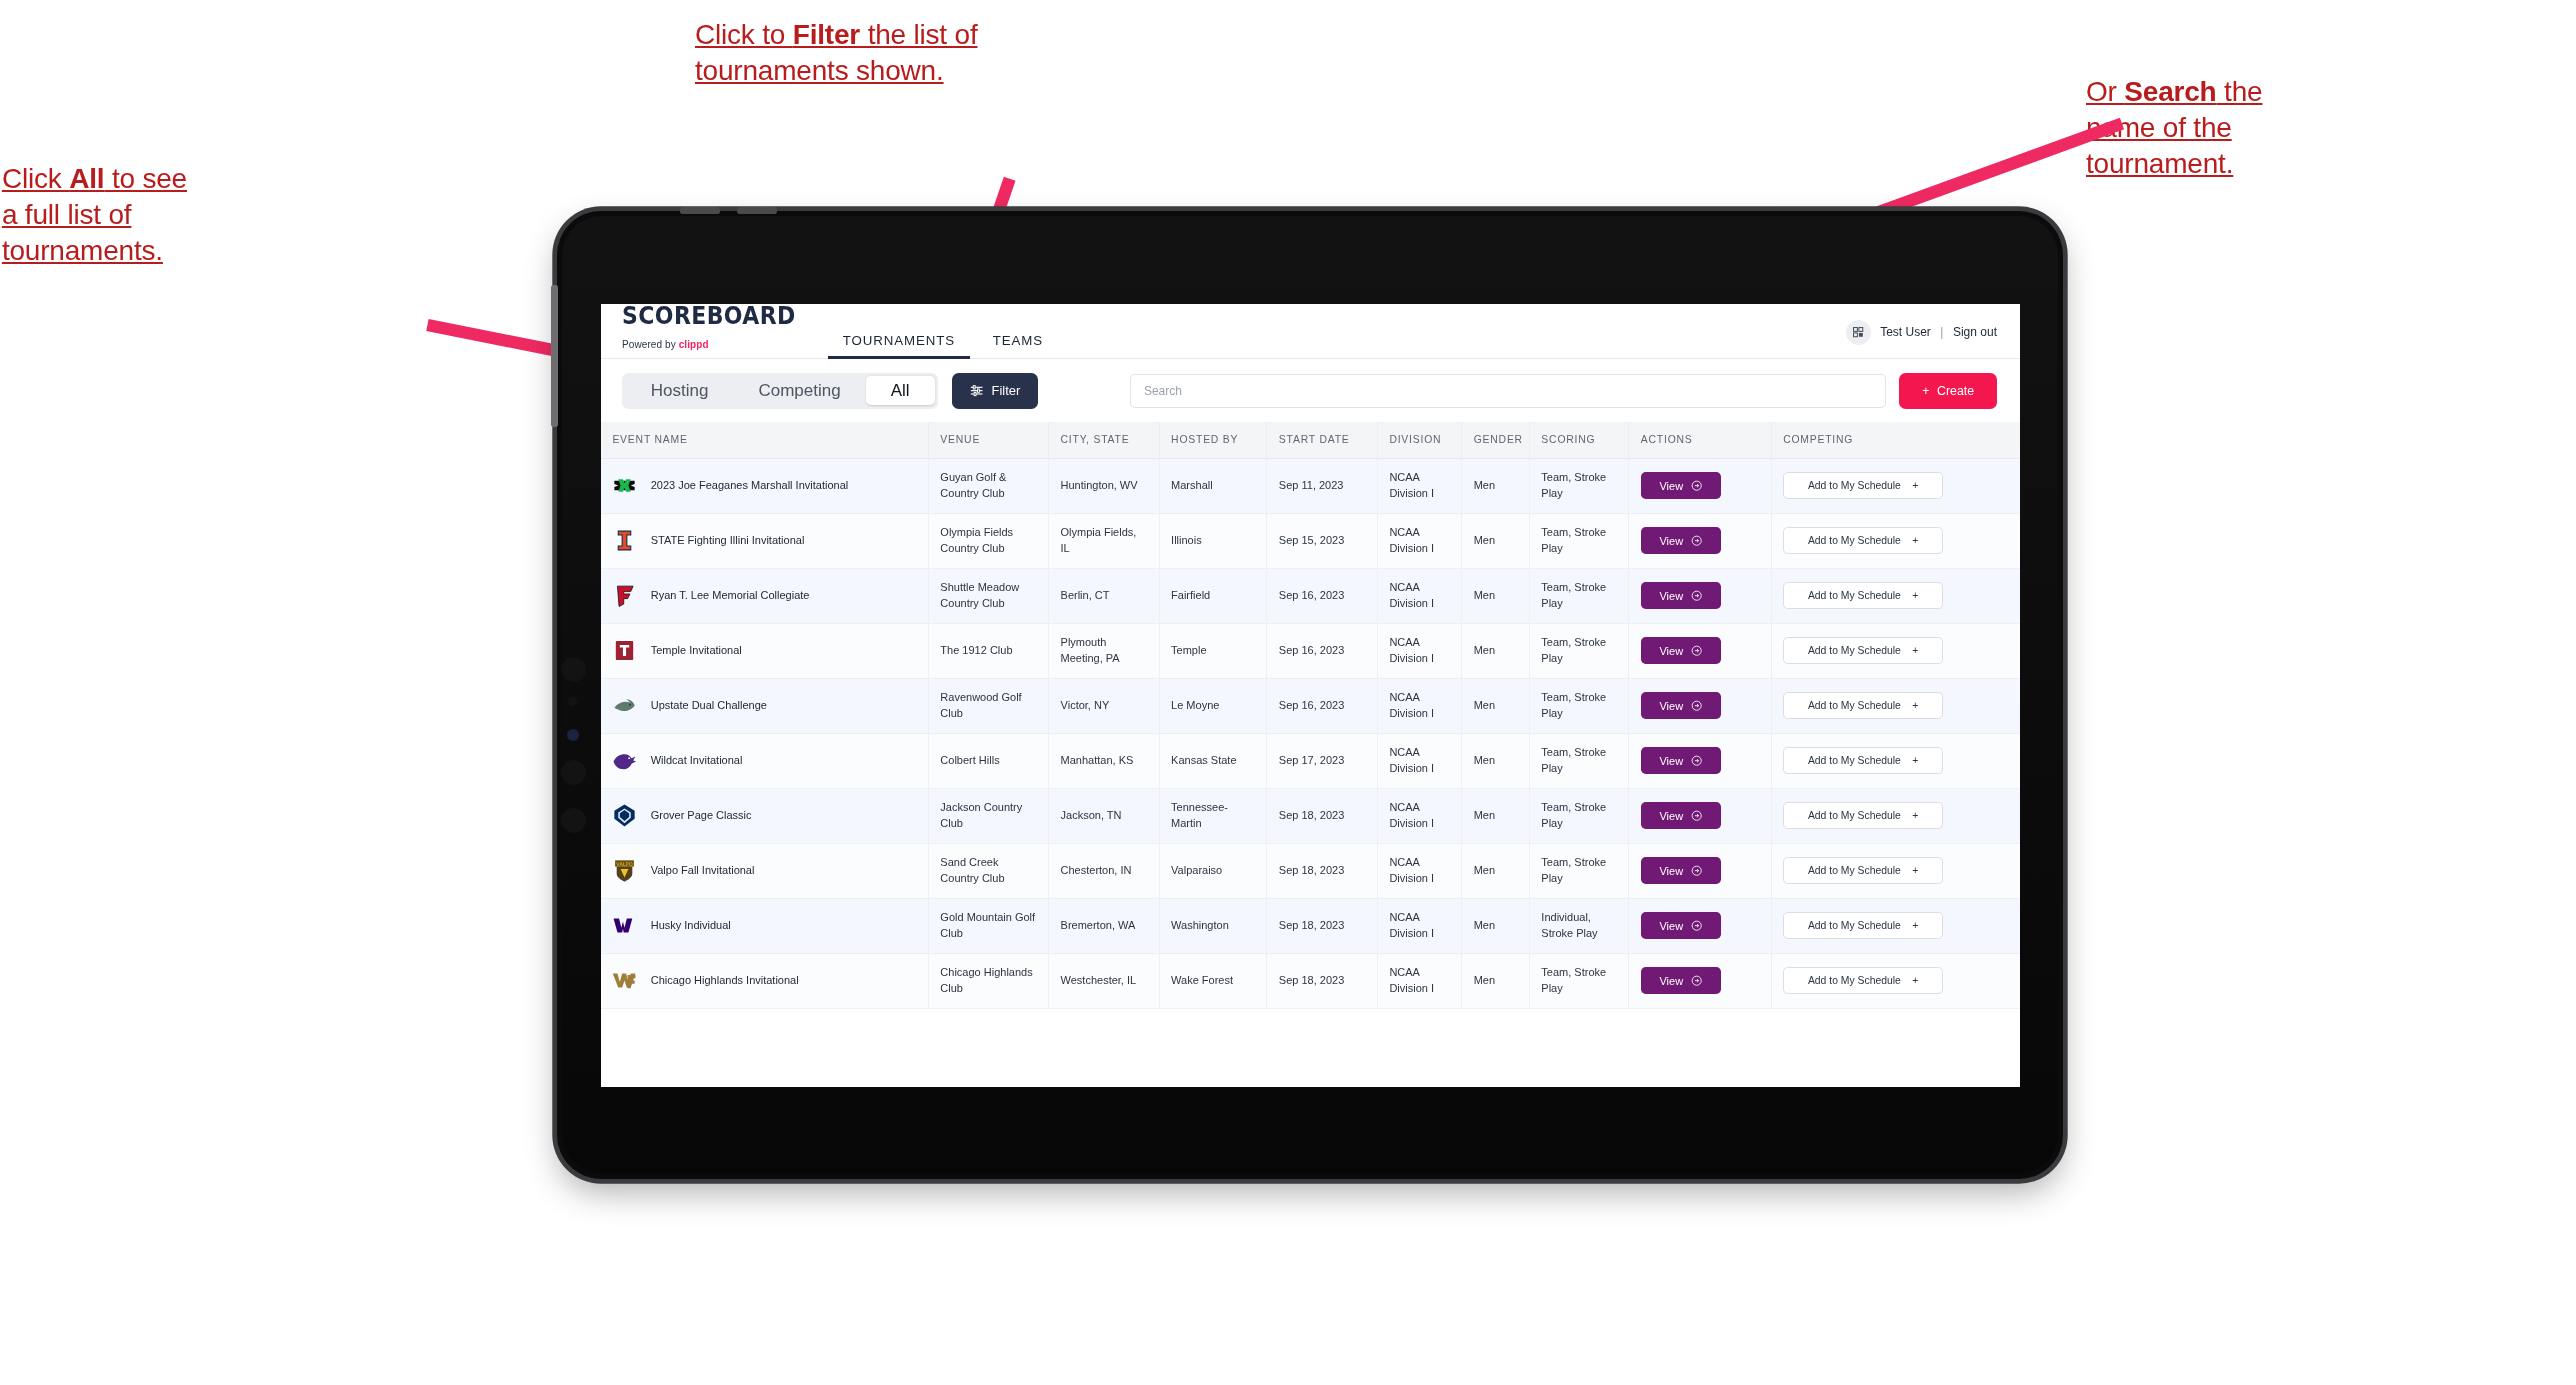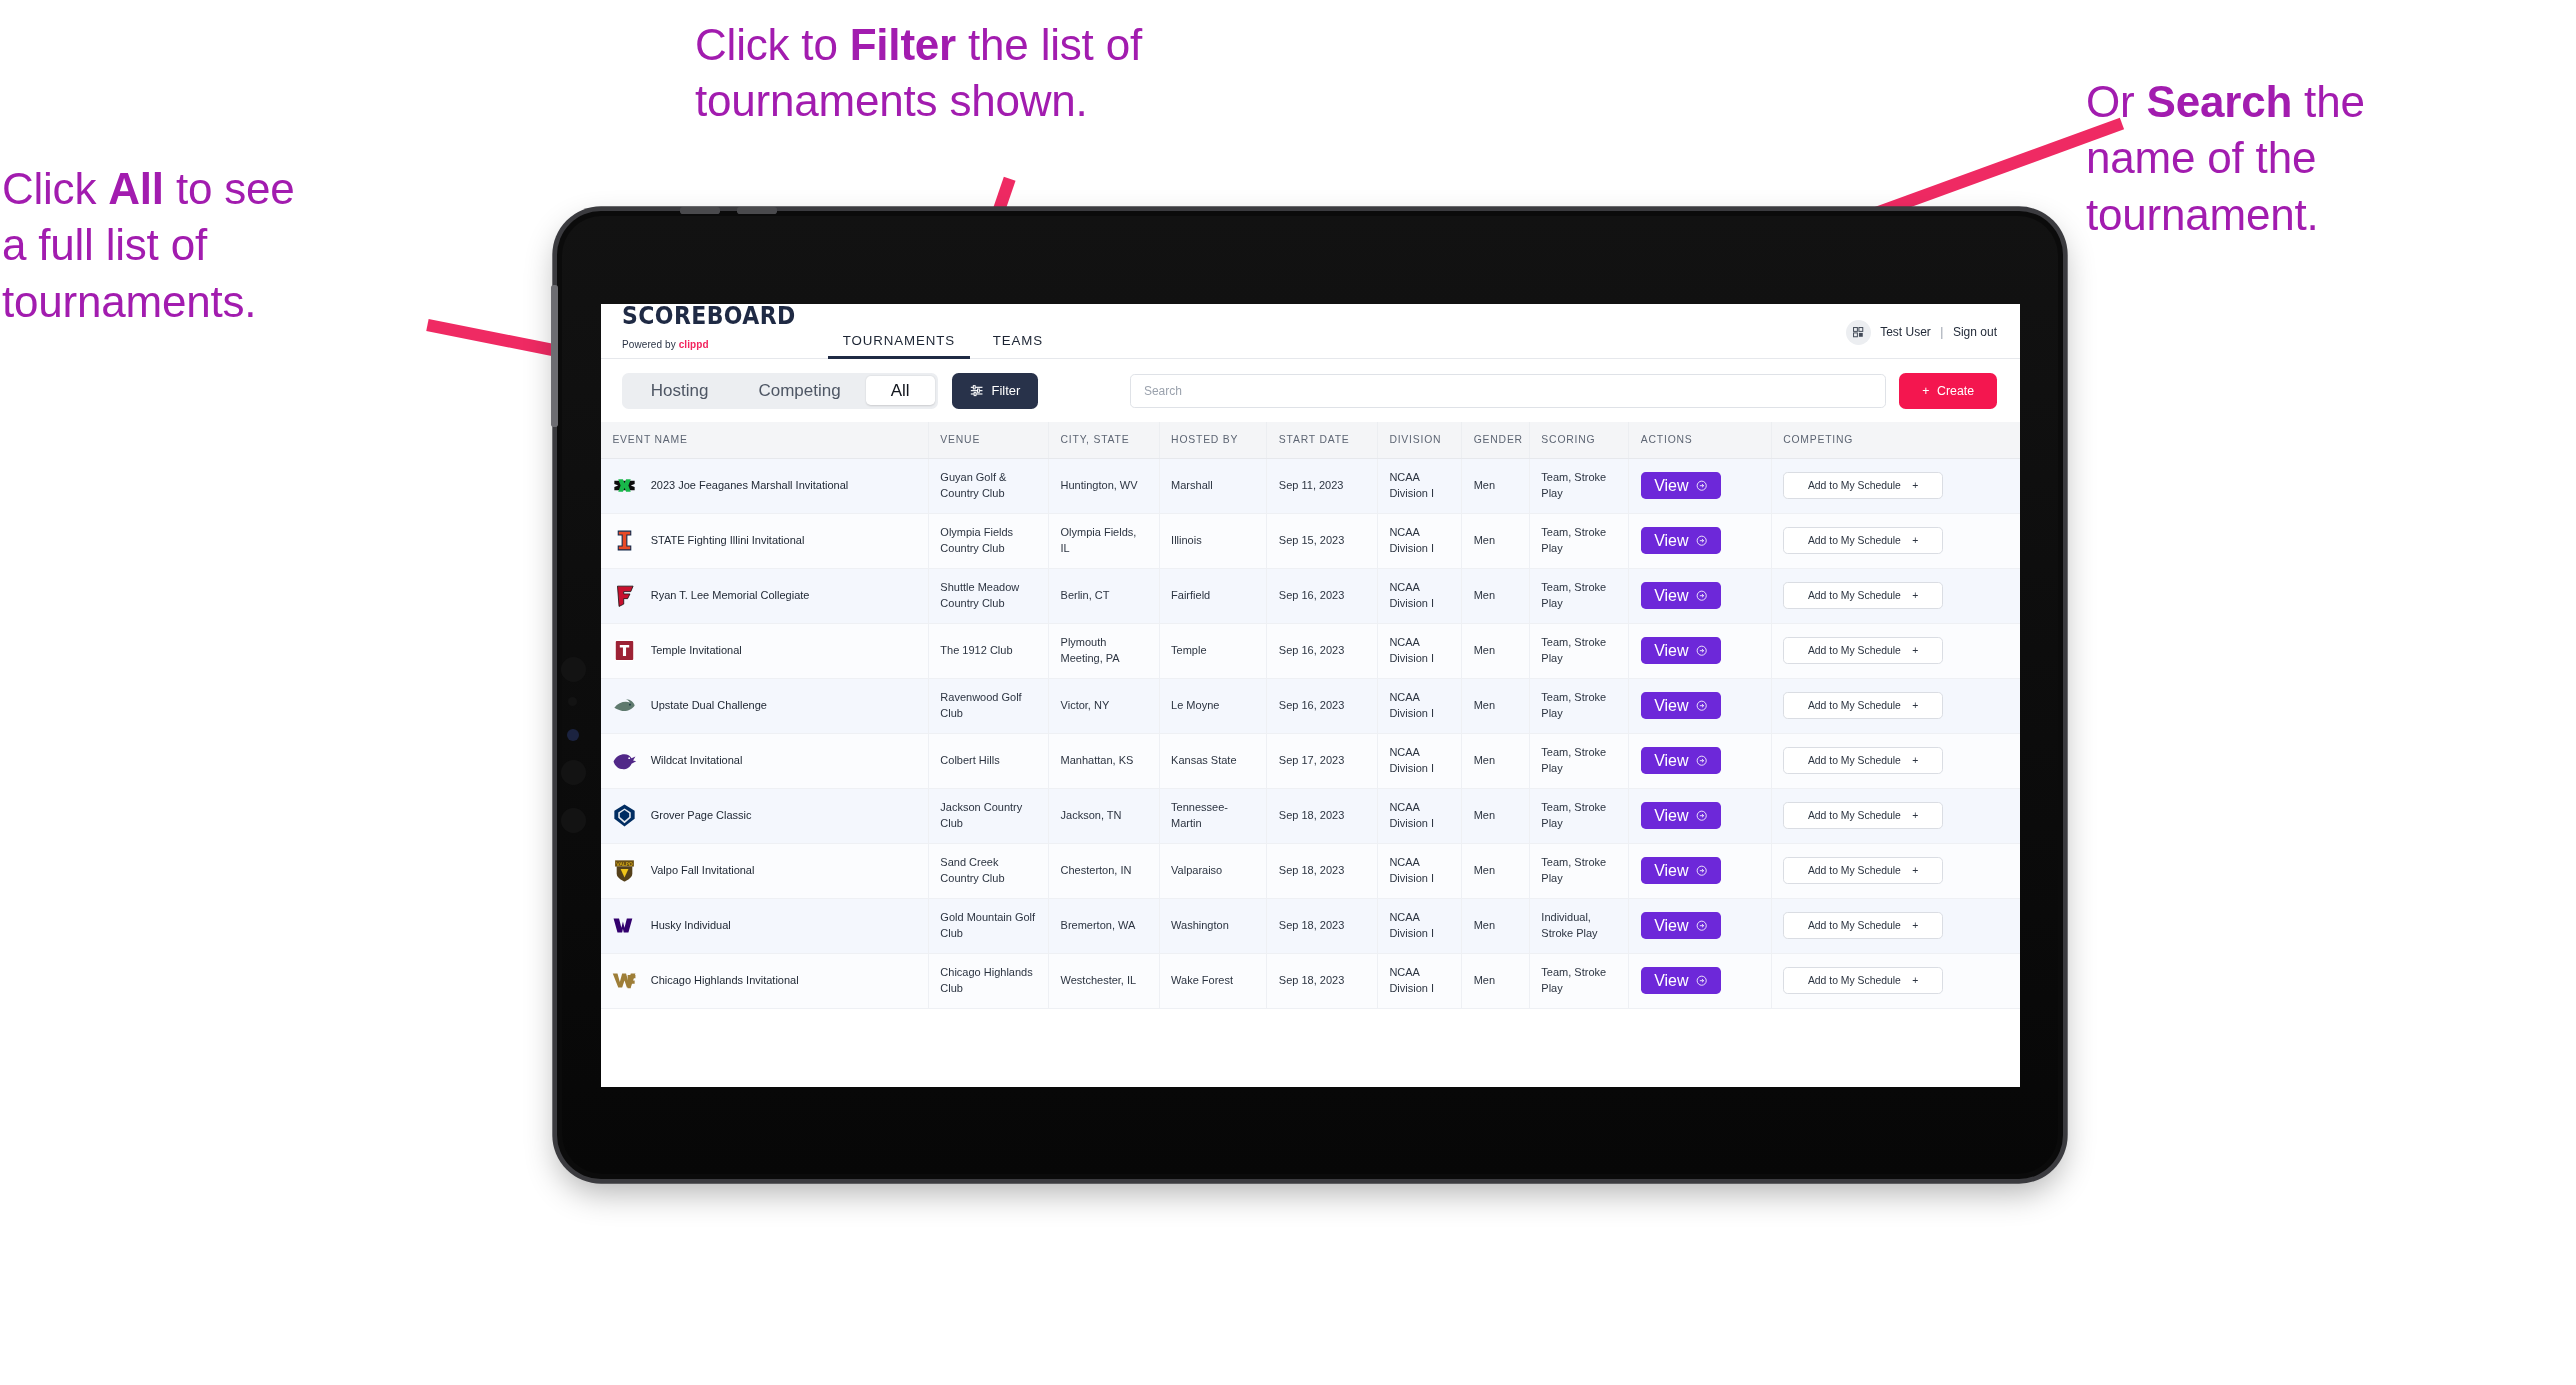--- a/index.html
+++ b/index.html
@@ -6,26 +6,27 @@
   html, body { width: 2576px; height: 1386px; overflow: hidden; }
   body {
     background: #ffffff;
     font-family: "Liberation Sans", sans-serif;
     position: relative;
   }
 
   
   .annotation {
     position: absolute;
-    color: #a21caf;
-    font-size: 44px;
+    color: #b91c1c;
+    font-size: 28px;
     line-height: 1.28;
     font-weight: 400;
     letter-spacing: -0.2px;
     white-space: pre-line;
+    text-decoration: underline;
   }
   .annotation b { font-weight: 700; }
 
   #ann-all   { left: 1.9px;    top: 161px; width: 446px; }
   #ann-filter{ left: 695px;  top: 17px;  width: 665px; }
   #ann-search{ left: 2086px; top: 74px;  width: 475px; }
 
   .arrow-svg { position: absolute; left: 0; top: 0; width: 2576px; height: 1386px; pointer-events: none; }
 
   
@@ -165,23 +166,23 @@
   #tbl td:last-child { border-right:none; }
   #tbl tbody tr { background: #f4f7fd; }
   #tbl tbody tr:nth-child(even) { background: #fbfcfe; }
 
   .ev-cell { display:flex; align-items:center; gap: 13.3px; }
   .logo { width: 25px; height: 25px; flex:none; display:flex; align-items:center; justify-content:center; }
   .ev-name { font-size: 11px; color:#222a36; }
 
   .view-btn {
     display:inline-flex; align-items:center; justify-content:center; gap:7.6px;
-    background:#6d28d9; color:#fff; border:none;
+    background:#701a75; color:#fff; border:none;
     height: 26.6px; width: 80px; border-radius: 4.7px;
-    font-size: 16px; font-family:inherit; cursor:pointer;
+    font-size: 11px; font-family:inherit; cursor:pointer;
   }
   .add-btn {
     display:inline-flex; align-items:center; justify-content:center; gap:11.4px;
     background:#fff; color:#2b3340; border:0.9px solid #dadde3;
     height: 26.6px; width: 160px; border-radius: 4.7px;
     font-size: 10.4px; font-family:inherit; cursor:pointer;
   }
 
   
   .c-event { width: 237px; }

